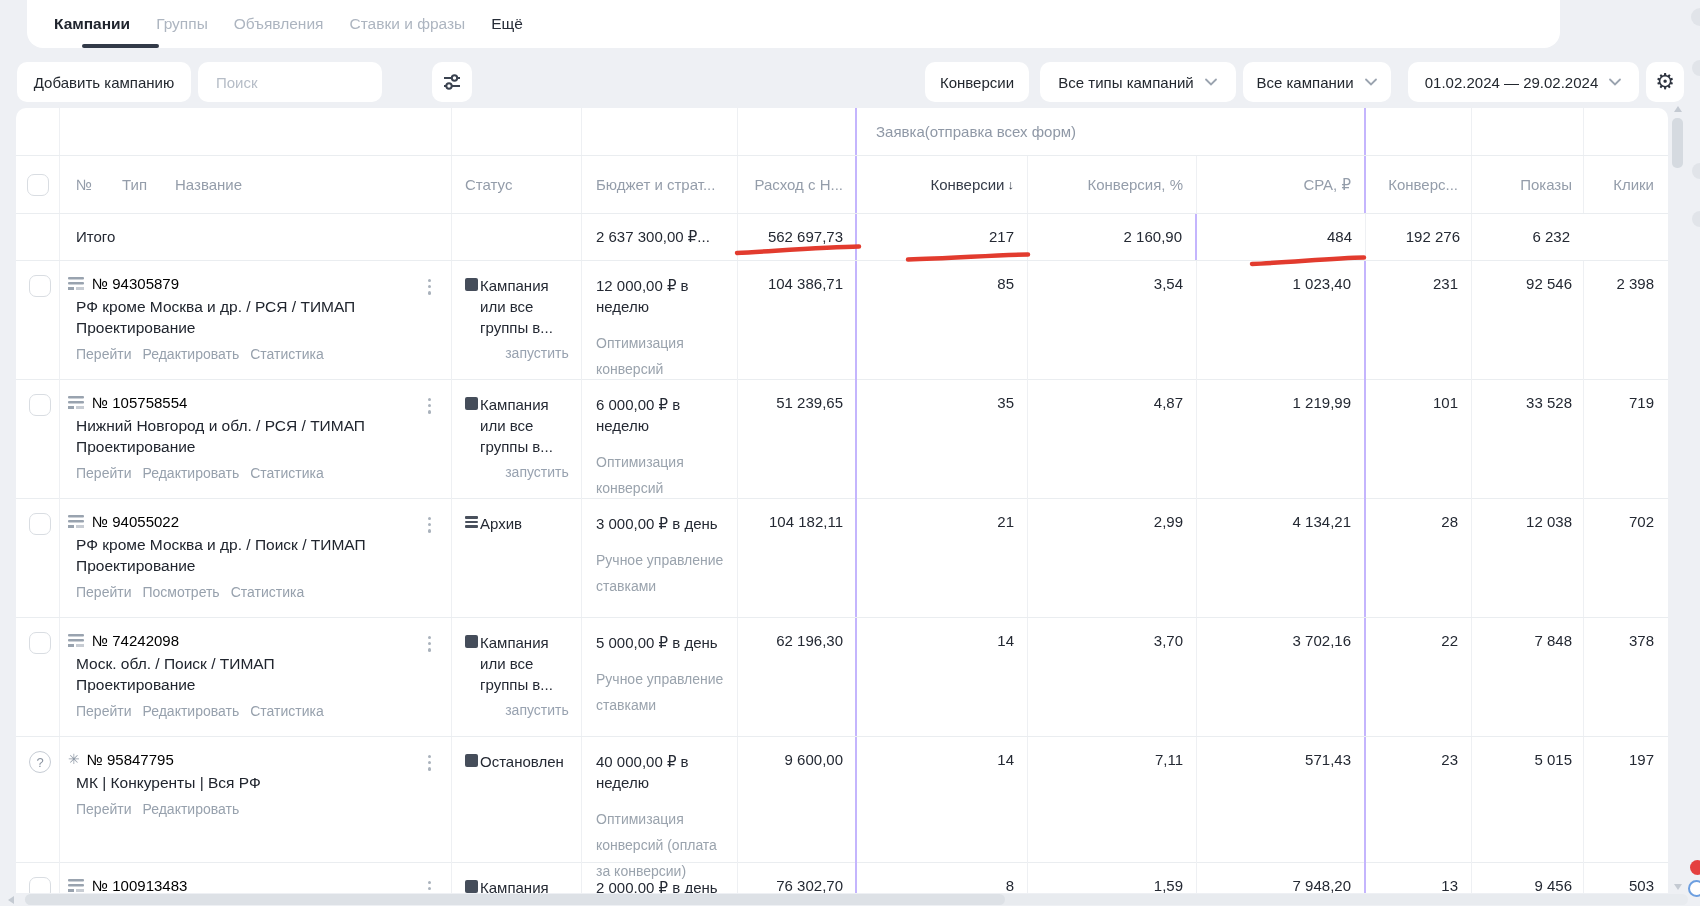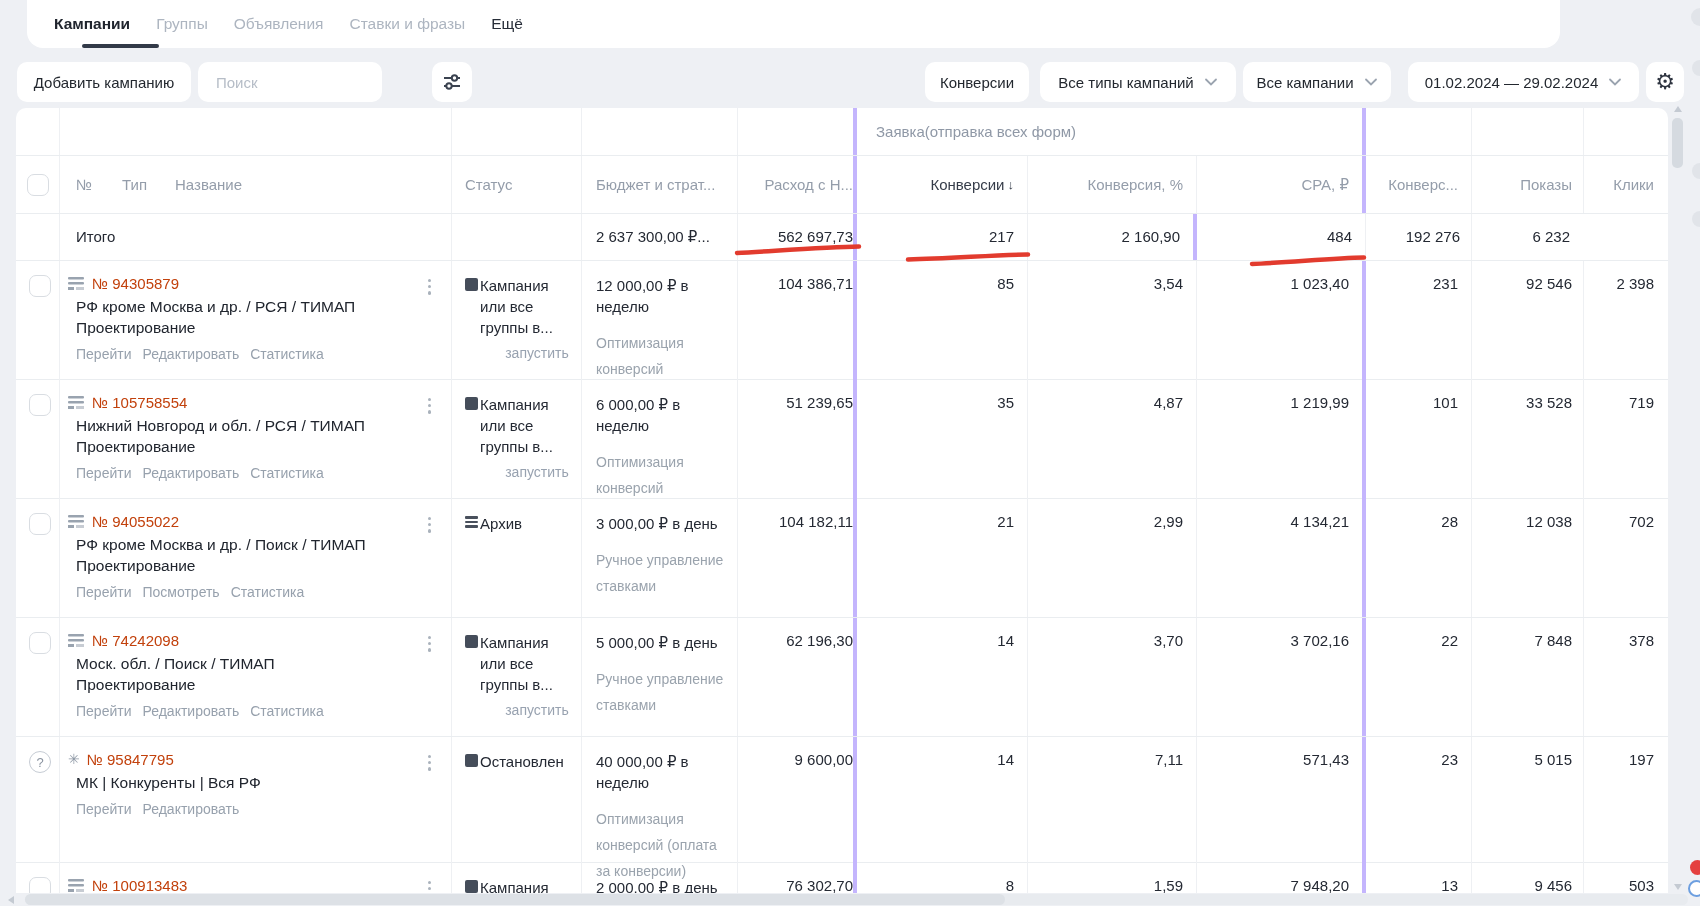--- a/index.html
+++ b/index.html
@@ -55,23 +55,23 @@
     background:#fff;border-radius:10px 10px 0 0;overflow:hidden;
   }
   .trow{
     display:grid;
     grid-template-columns:44px 392px 130px 156px 119px 171px 169px 169px 106px 112px 84px;
     border-bottom:1px solid #eaedf0;
     box-sizing:border-box;
   }
   .cell{box-sizing:border-box;position:relative;}
   .bR{border-right:1px solid #eef0f3;}
-  .bRd{border-right:4px solid #c4b5fd;}
+  .bRd{border-right:2px solid #c4b5fd;}
   .num{text-align:right;font-size:15px;color:#242933;padding-top:14px;white-space:nowrap;}
-  .pr12{} .pr13{padding-right:13px;} .pr11{padding-right:11px;} .pr14{padding-right:14px;}
+  .pr12{padding-right:12px;} .pr13{padding-right:13px;} .pr11{padding-right:11px;} .pr14{padding-right:14px;}
 
   .row-group{height:48px;}
   .goal-head{
     font-size:15px;color:#8f98a6;display:flex;align-items:center;padding-left:19px;
   }
   .row-header{height:58px;}
   .hlabel{font-size:15px;color:#949daa;display:flex;align-items:center;}
   .hl-main{padding-left:16px;gap:0;}
   .hl-main .h-num{width:46px;}
   .hl-main .h-type{width:53px;}
@@ -91,21 +91,21 @@
     background:#fff;margin:14px 0 0 13px;cursor:pointer;box-sizing:border-box;
   }
   .helpc{
     width:22px;height:22px;border:1.5px solid #c6ccd4;border-radius:50%;
     margin:14px 0 0 13px;box-sizing:border-box;
     display:flex;align-items:center;justify-content:center;
     font-size:13px;color:#8a93a0;
   }
   .c-main{padding-top:14px;}
   .idline{display:flex;align-items:center;gap:7px;padding-left:8px;}
-  .idline .rid{font-size:15px;color:#c2410c;white-space:nowrap;}
+  .idline .rid{font-size:15px;color:#000000;white-space:nowrap;}
   .rname{
     font-size:15.5px;color:#20252e;line-height:21px;margin-top:4px;
     padding-left:16px;padding-right:62px;
   }
   .rlinks{display:flex;gap:11px;margin-top:8px;padding-left:16px;font-size:14px;color:#97a1ad;}
   .rlinks span{cursor:pointer;white-space:nowrap;}
   .kebab{
     position:absolute;right:18px;top:16px;display:flex;flex-direction:column;gap:3px;cursor:pointer;padding:2px;
   }
   .kebab i{width:3.2px;height:3.2px;border-radius:50%;background:#aab2bc;display:block;}

